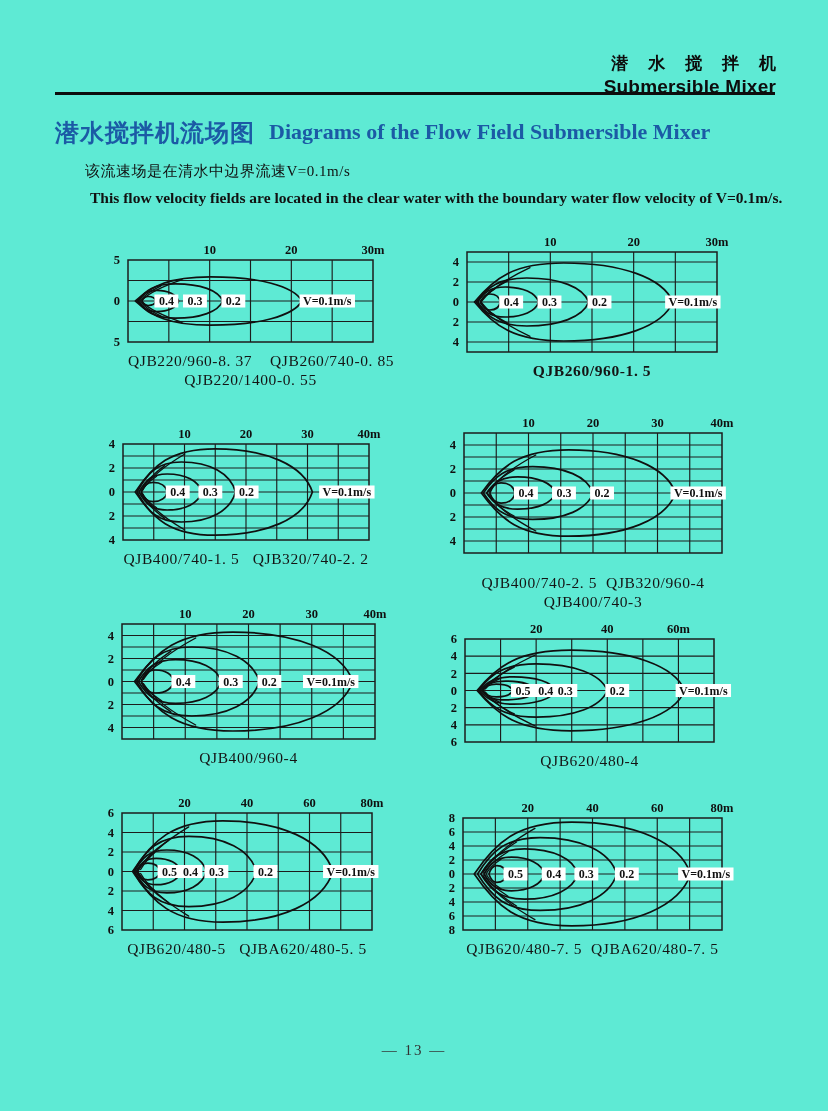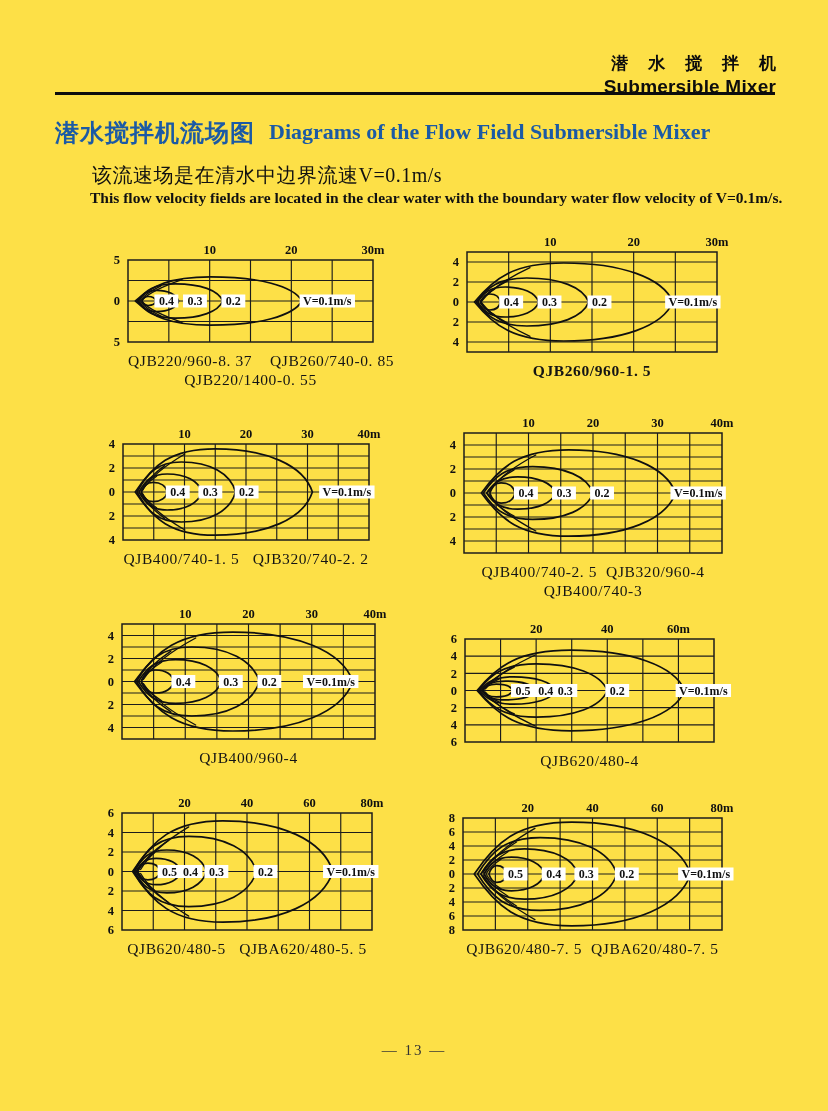--- a/index.html
+++ b/index.html
@@ -1,28 +1,28 @@
 <!DOCTYPE html>
 <html><head>
 <meta charset="utf-8">
 <style>
   html,body{margin:0;padding:0;background:#e8e8e8}
-  .page{position:relative;width:828px;height:1111px;background:#fde047;margin:0 auto;
+  .page{position:relative;width:828px;height:1111px;background:#5eead4;margin:0 auto;
         font-family:"Liberation Serif","DejaVu Serif",serif;color:#111;overflow:hidden}
   .hdr{position:absolute;top:52px;right:52px;text-align:right}
   .hdr-cn{font-size:17px;font-weight:700;letter-spacing:7px;margin-right:-7px;
           font-family:"DejaVu Sans","Liberation Sans",sans-serif;color:#0d0d0d}
   .hdr-en{font-size:19px;font-weight:700;letter-spacing:.2px;margin-top:1px;
           font-family:"Liberation Sans","DejaVu Sans",sans-serif;color:#0d0d0d}
   .rule{position:absolute;left:55px;top:92px;width:720px;height:2.5px;background:#0d0d0d}
   .sec{position:absolute;left:55px;top:117px;white-space:nowrap}
   .sec-cn{font-size:24px;font-weight:700;letter-spacing:1px;
           font-family:"DejaVu Sans","Liberation Sans",sans-serif}
   .sec-en{font-size:22px;font-weight:700;margin-left:14px;position:relative;top:-2px}
-  .intro-cn{position:absolute;left:92px;top:162px;font-size:20px;letter-spacing:.5px}
+  .intro-cn{position:absolute;left:85px;top:162px;font-size:15px;letter-spacing:.5px}
   .intro-en{position:absolute;left:90px;top:189px;font-size:15.5px;font-weight:700}
   .chart{position:absolute}
   .cap{position:absolute;text-align:center;font-size:15.5px;letter-spacing:.6px;
        white-space:pre;line-height:19px;color:#141414}
   .pageno{position:absolute;left:0;right:0;top:1042px;text-align:center;
           font-size:15px;letter-spacing:2px;color:#333}
   svg{display:block}
   svg text{font-family:"Liberation Serif","DejaVu Serif",serif;fill:#101010}
   .tick{font-size:12.5px;font-weight:700}
   .ylab{font-size:12.5px;font-weight:700}
@@ -250,21 +250,21 @@
             <rect x="89.97" y="73.5" width="23.9" height="13" fill="#ffffff"></rect>
             <text class="clabel" x="101.92" y="84.2">0.4</text>
             <rect x="128.02500000000003" y="73.5" width="23.9" height="13" fill="#ffffff"></rect>
             <text class="clabel" x="139.97500000000002" y="84.2">0.3</text>
             <rect x="166.08" y="73.5" width="23.9" height="13" fill="#ffffff"></rect>
             <text class="clabel" x="178.03" y="84.2">0.2</text>
             <rect x="246.435" y="73.5" width="55.4" height="13" fill="#ffffff"></rect>
             <text class="clabel" x="274.135" y="84.2">V=0.1m/s</text>
           </g>
         </svg>
-        <div class="cap" style="left: 40px; width: 258px; top: 149px;"><div>QJB400/740-2. 5  QJB320/960-4</div><div>QJB400/740-3</div></div>
+        <div class="cap" style="left: 40px; width: 258px; top: 160px;"><div>QJB400/740-2. 5  QJB320/960-4</div><div>QJB400/740-3</div></div>
       </div>
       <div class="chart" style="left: 82px; top: 604px; width: 313px;">
         <svg width="313" height="141">
           <g stroke="#1c1c1c" stroke-width="1.15">
             <line x1="71.625" y1="20" x2="71.625" y2="135"></line>
             <line x1="103.25" y1="20" x2="103.25" y2="135"></line>
             <line x1="134.875" y1="20" x2="134.875" y2="135"></line>
             <line x1="166.5" y1="20" x2="166.5" y2="135"></line>
             <line x1="198.125" y1="20" x2="198.125" y2="135"></line>
             <line x1="229.75" y1="20" x2="229.75" y2="135"></line>

